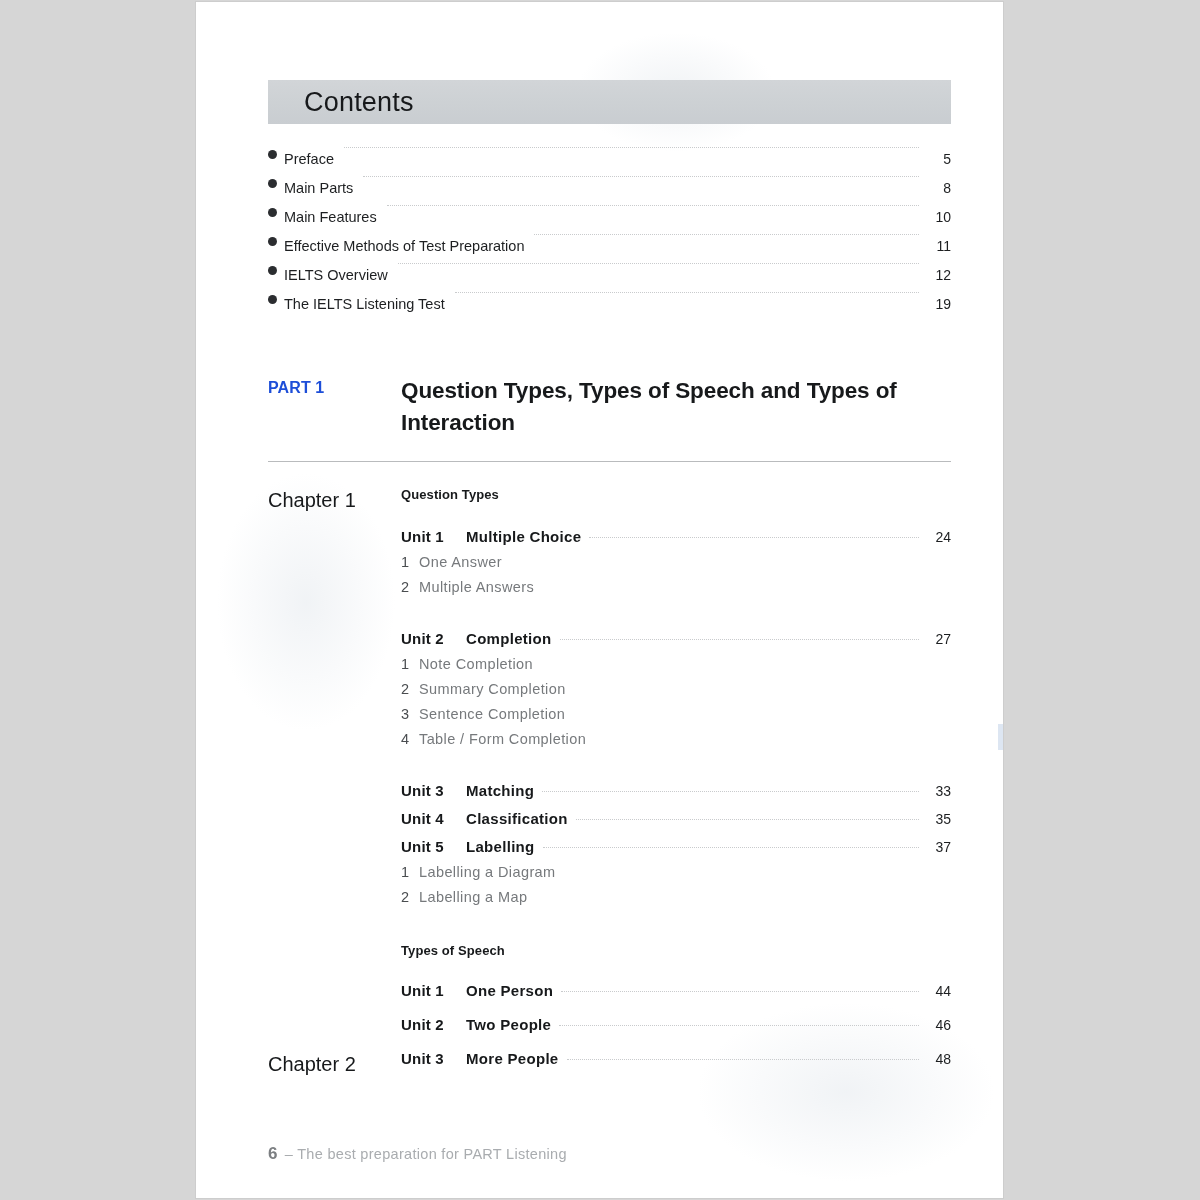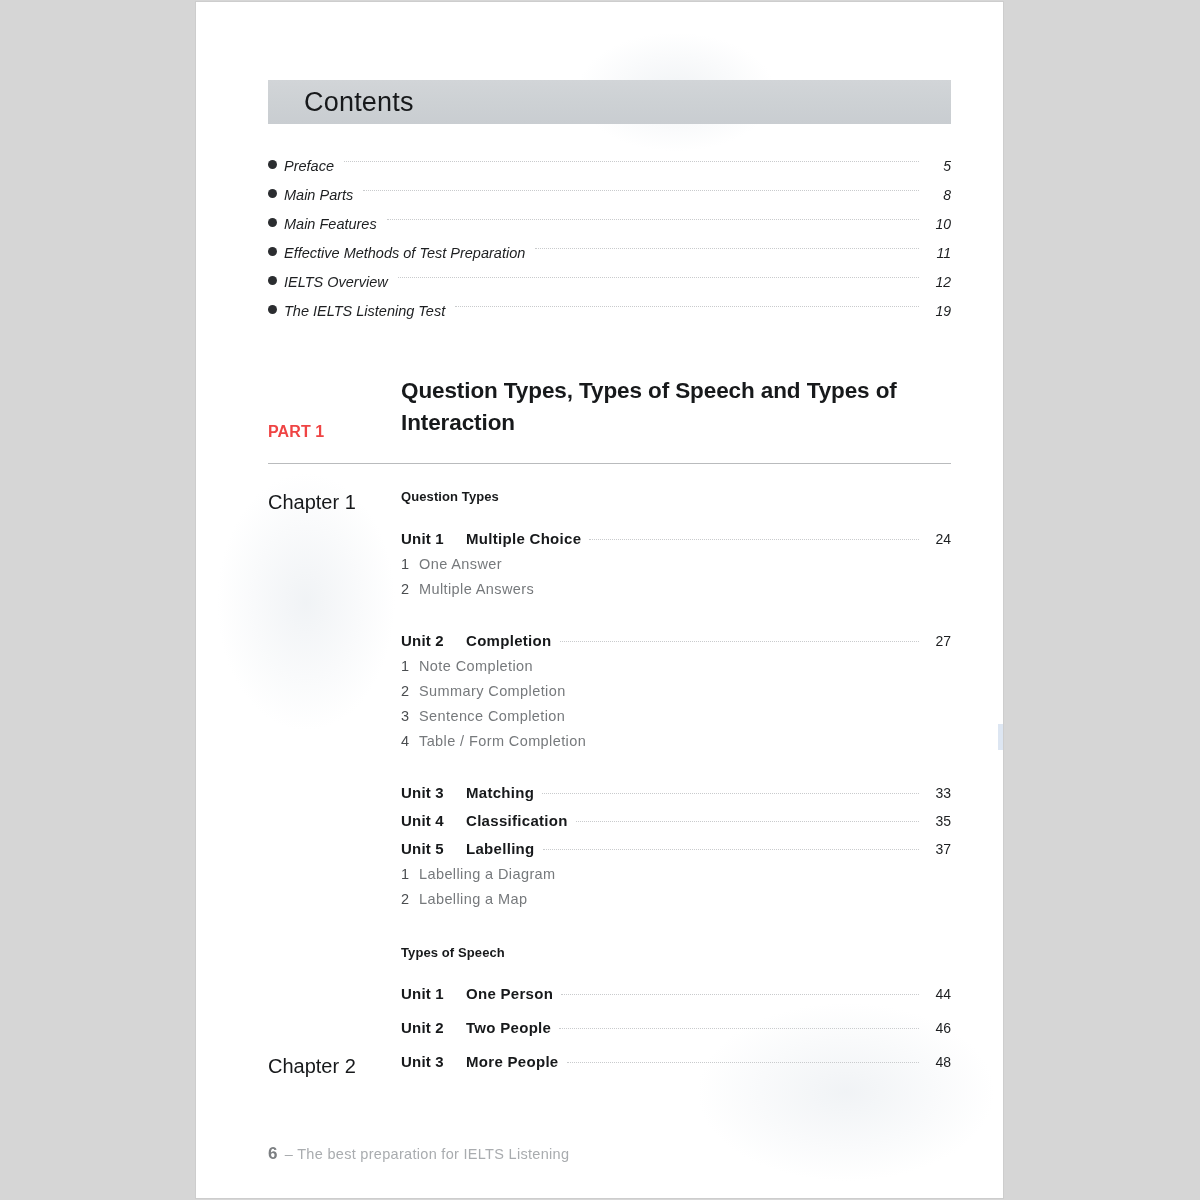--- a/index.html
+++ b/index.html
@@ -70,25 +70,24 @@
     color: #17191b;
     padding-left: 36px;
   }
 
   
   .front-list {
     margin-top: 27px;
   }
   .front-row {
     display: flex;
-    align-items: center;
+    align-items: flex-start;
     height: 29px;
     font-size: 14.5px;
     color: #1d1f21;
-    font-style: italic;
   }
   .front-row .bullet {
     width: 16px;
     flex: 0 0 16px;
     display: flex;
     align-items: center;
     justify-content: flex-start;
     position: relative;
     top: -1px;
   }
@@ -122,24 +121,23 @@
   
   .part-block {
     margin-top: 50px;
     display: flex;
     align-items: flex-start;
   }
   .part-label {
     flex: 0 0 133px;
     font-size: 16px;
     font-weight: 700;
-    color: #ef4444;
+    color: #1d4ed8;
     letter-spacing: 0.1px;
     padding-top: 4px;
-    margin-top: 44px;
   }
   .part-title {
     flex: 1 1 auto;
     font-size: 22.5px;
     font-weight: 700;
     line-height: 1.42;
     color: #17191b;
     letter-spacing: -0.1px;
   }
   .part-rule {
@@ -458,16 +456,16 @@
           </div>
         </div>
 
       </div>
     </div>
 
   </div>
 
   <div class="footer">
     <span class="fpage">6</span>
-    <span class="ftext">– The best preparation for IELTS Listening</span>
+    <span class="ftext">– The best preparation for PART Listening</span>
   </div>
 
 </div>
 
 </body></html>

